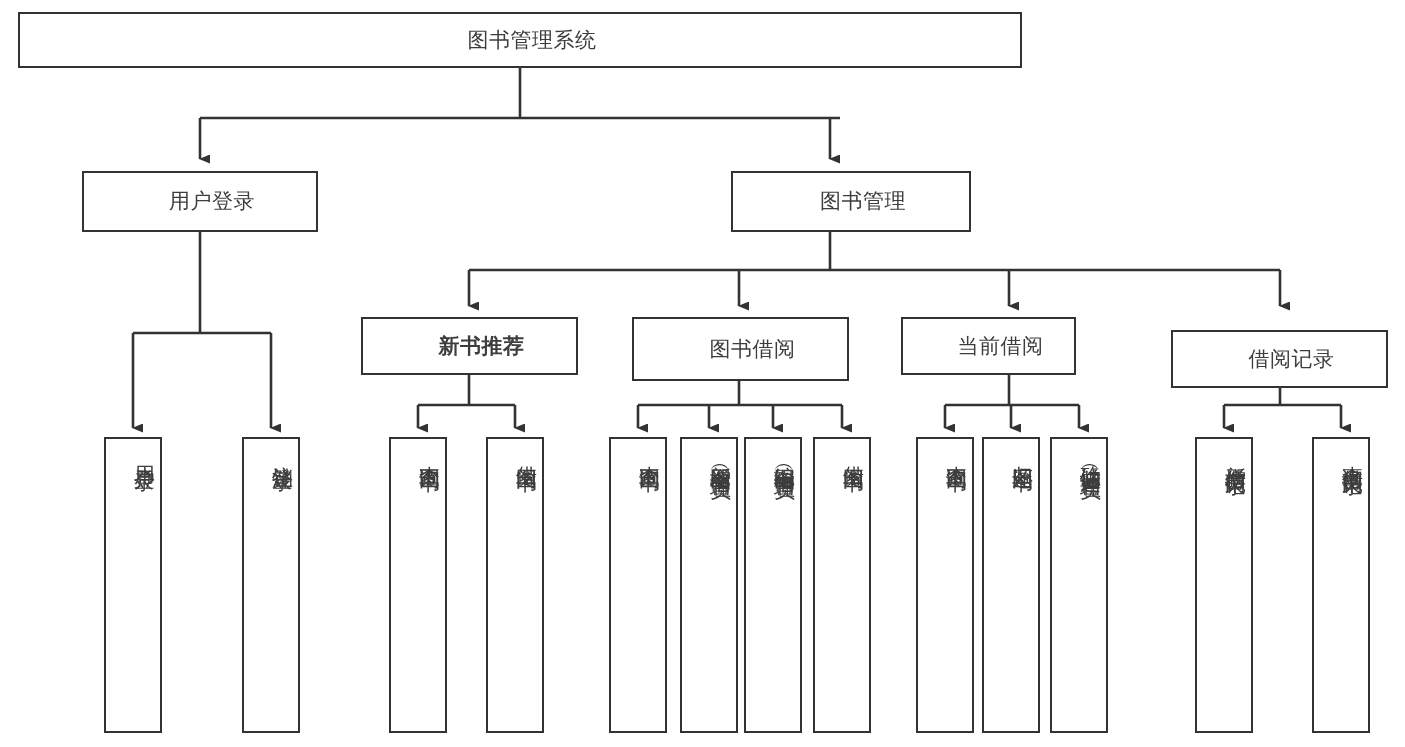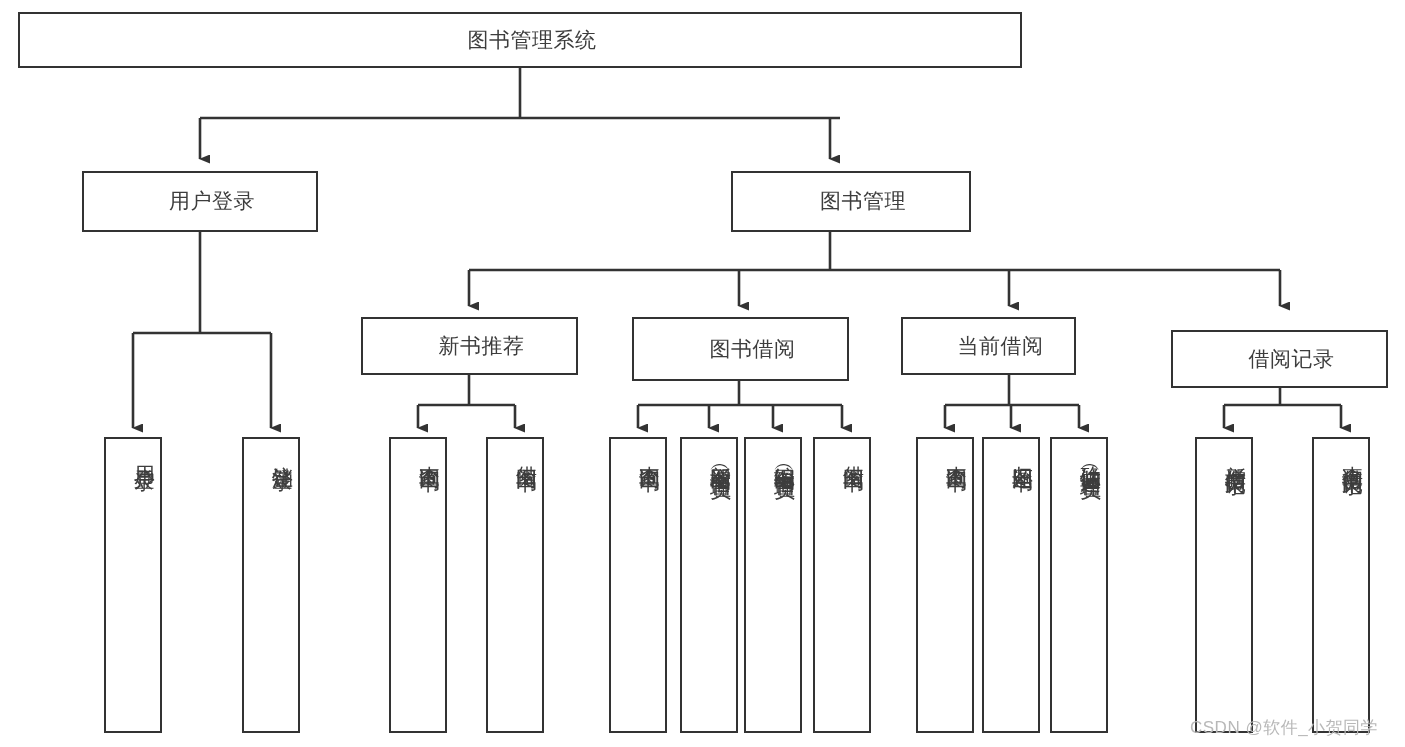--- a/index.html
+++ b/index.html
@@ -136,21 +136,21 @@
   </div>
 
   <div class="node-box" style="left:82px; top:171px; width:236px; height:61px;">
     <span class="node-label">用户登录</span>
   </div>
 
   <div class="node-box" style="left:712px; top:171px; width:240px; height:61px;margin-left:19px;">
     <span class="node-label">图书管理</span>
   </div>
 
-  <div class="node-box" style="left:361px; top:317px; width:217px; height:58px;">
+  <div class="node-box" style="left:361px; top:317px; width:217px; height:58px;font-weight:bold;">
     <span class="node-label">新书推荐</span>
   </div>
 
   <div class="node-box" style="left:632px; top:317px; width:217px; height:64px;">
     <span class="node-label">图书借阅</span>
   </div>
 
   <div class="node-box" style="left:901px; top:317px; width:175px; height:58px;">
     <span class="node-label">当前借阅</span>
   </div>
@@ -204,15 +204,14 @@
   </div>
 
   <div class="node-box vertical" style="left:1195px; top:437px; width:58px; height:296px;">
     <span class="node-label">新增借阅记录</span>
   </div>
 
   <div class="node-box vertical" style="left:1312px; top:437px; width:58px; height:296px;">
     <span class="node-label">查询借阅记录</span>
   </div>
 
-  <div class="watermark" style="left:1190px; top:716px;">CSDN @软件_小贺同学</div>
 
 </div>
 
 </body></html>

